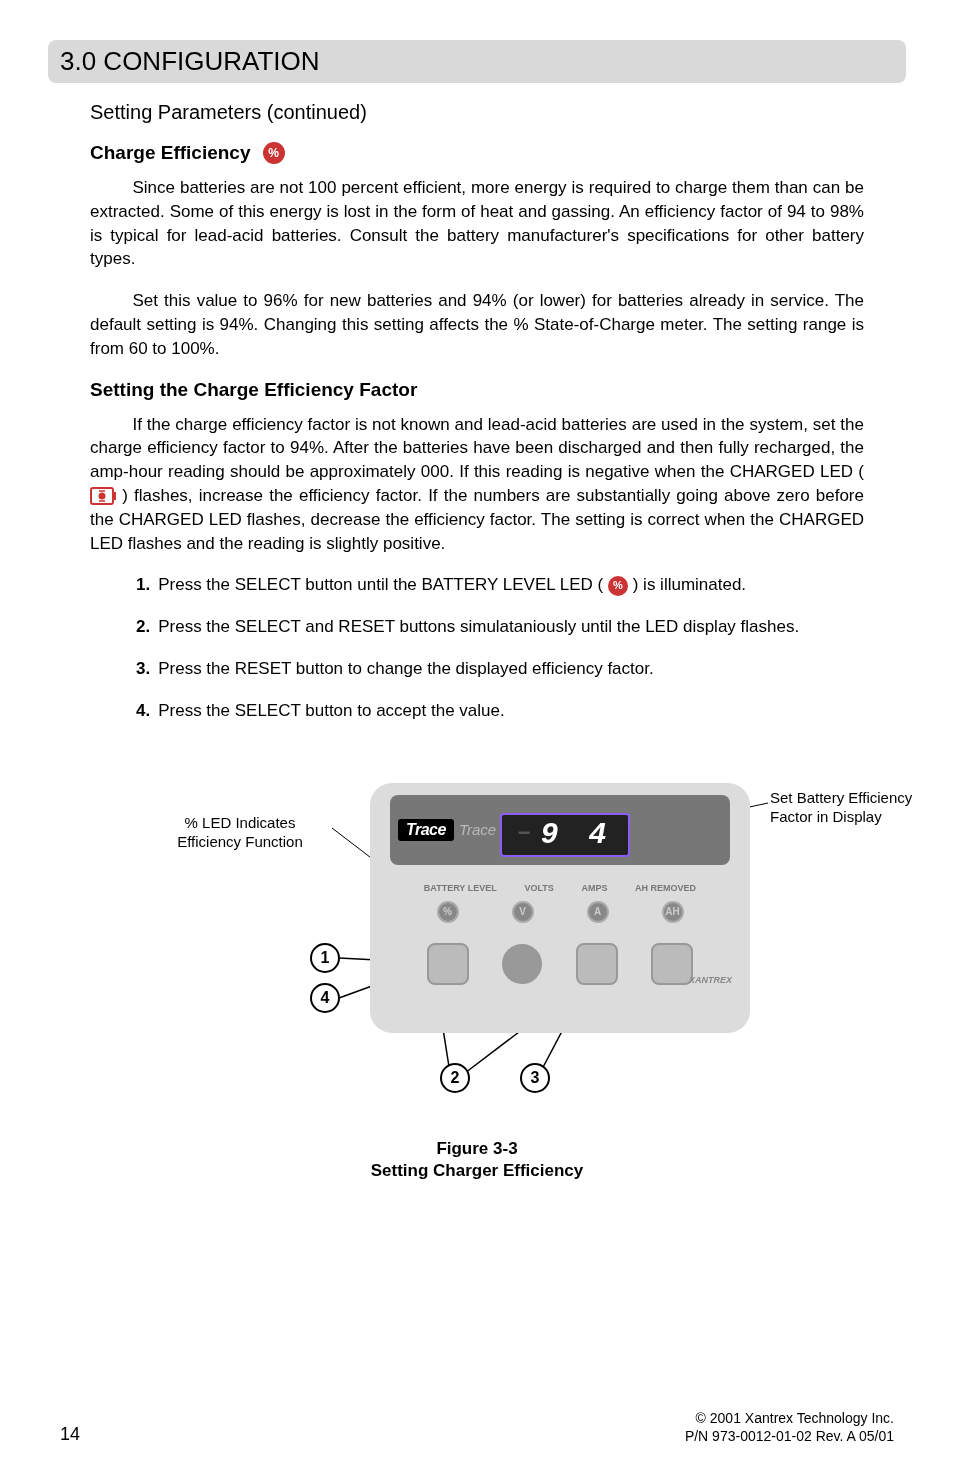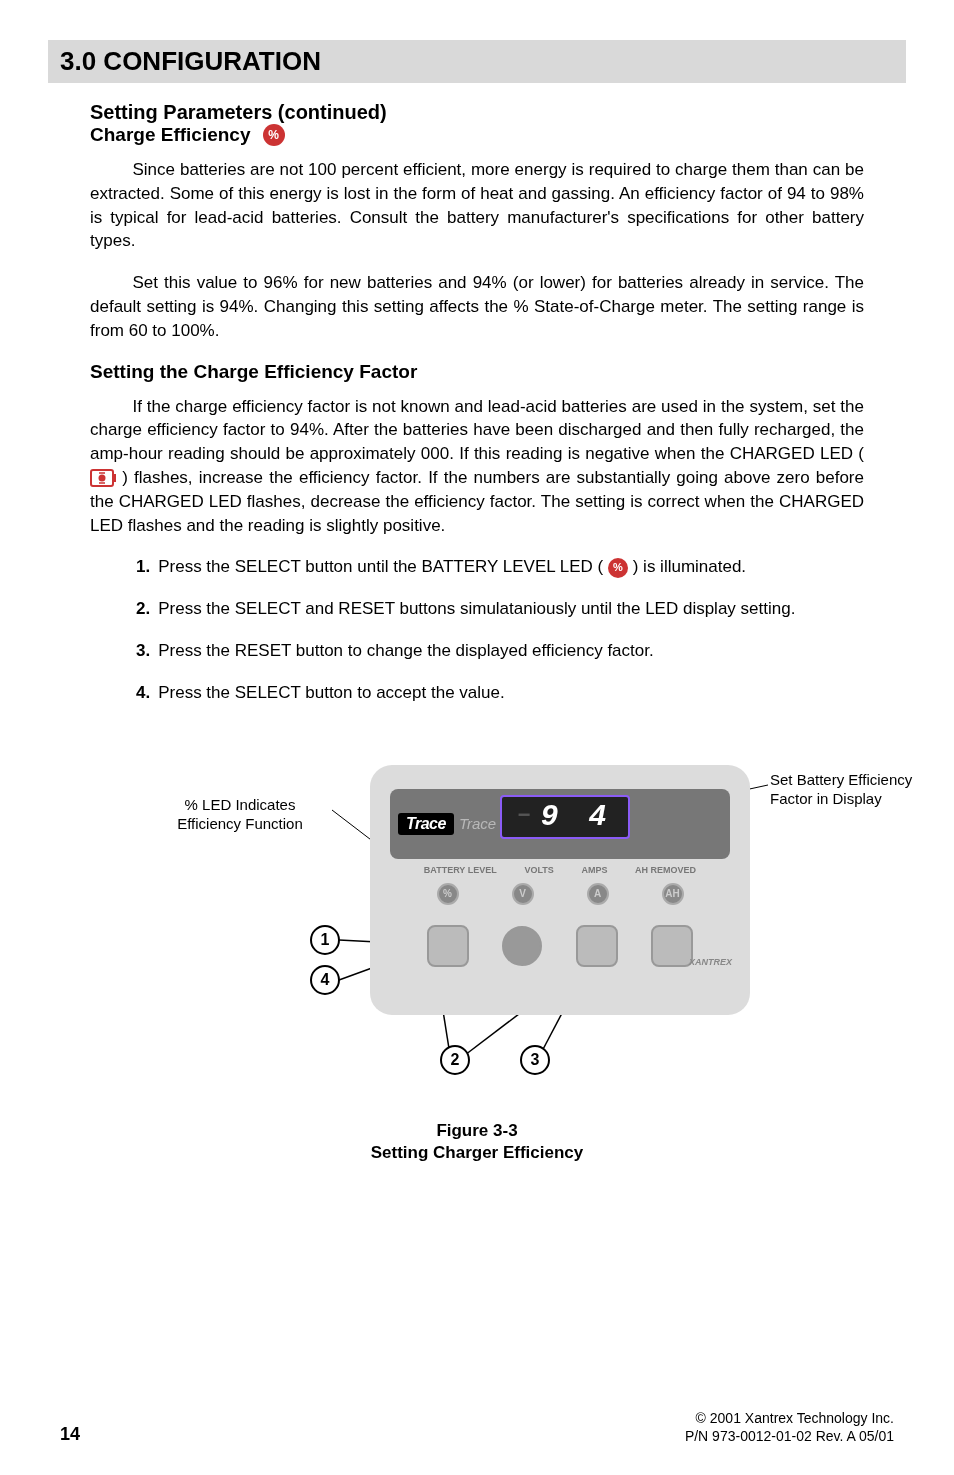--- a/index.html
+++ b/index.html
@@ -11,31 +11,33 @@
     position: relative;
     color: #000;
   }
   .page {
     padding: 40px 60px 0 60px;
   }
   .section-header {
     background: #d9d9d9;
     padding: 6px 12px;
     font-size: 26px;
-    font-weight: bold;
+    font-weight: normal;
     margin-left: -12px;
     margin-right: -12px;
     margin-bottom: 18px;
+    border-radius: 8px;
   }
   .content {
     padding: 0 30px;
   }
   .h2 {
     font-size: 20px;
-    font-weight: bold;
+    font-weight: normal;
+    margin-bottom: 18px;
   }
   .h3 {
     font-size: 19px;
     font-weight: bold;
     margin-bottom: 12px;
     display: flex;
     align-items: center;
     gap: 12px;
   }
   .pct-icon {
@@ -101,21 +103,21 @@
     position: absolute;
     left: 280px;
     top: 20px;
     width: 380px;
     height: 250px;
     background: #dcdcdc;
     border-radius: 22px;
   }
   .meter-top {
     position: absolute;
-    top: 24px;
+    top: 12px;
     left: 20px;
     right: 20px;
     height: 70px;
     background: #777;
     border-radius: 8px;
     display: flex;
     align-items: center;
     padding: 0 8px;
     gap: 5px;
   }
@@ -269,21 +271,21 @@
     position: absolute;
     bottom: 30px;
     left: 60px;
     right: 60px;
     display: flex;
     justify-content: space-between;
     align-items: flex-end;
     font-size: 14px;
   }
   .footer .pn { text-align: right; line-height: 1.3; }
-  .footer .pg { font-weight: bold; font-size: 18px; }
+  .footer .pg { font-weight: normal; font-size: 18px; }
 </style>
 </head>
 <body>
 
 <div class="page">
   <div class="section-header">3.0  CONFIGURATION</div>
 
   <div class="content">
     <div class="h2">
       <span>Setting Parameters (continued)</span>
@@ -318,21 +320,21 @@
       <div class="list-item">
         <span class="list-num">1.</span>
         <span class="list-body">
           <span>Press the SELECT button until the BATTERY LEVEL LED (</span>
           <span class="pct-icon-sm">%</span>
           <span>) is illuminated.</span>
         </span>
       </div>
       <div class="list-item">
         <span class="list-num">2.</span>
-        <span class="list-body">Press the SELECT and RESET buttons simulataniously until the LED display setting.</span>
+        <span class="list-body">Press the SELECT and RESET buttons simulataniously until the LED display flashes.</span>
       </div>
       <div class="list-item">
         <span class="list-num">3.</span>
         <span class="list-body">Press the RESET button to change the displayed efficiency factor.</span>
       </div>
       <div class="list-item">
         <span class="list-num">4.</span>
         <span class="list-body">Press the SELECT button to accept the value.</span>
       </div>
     </div>

